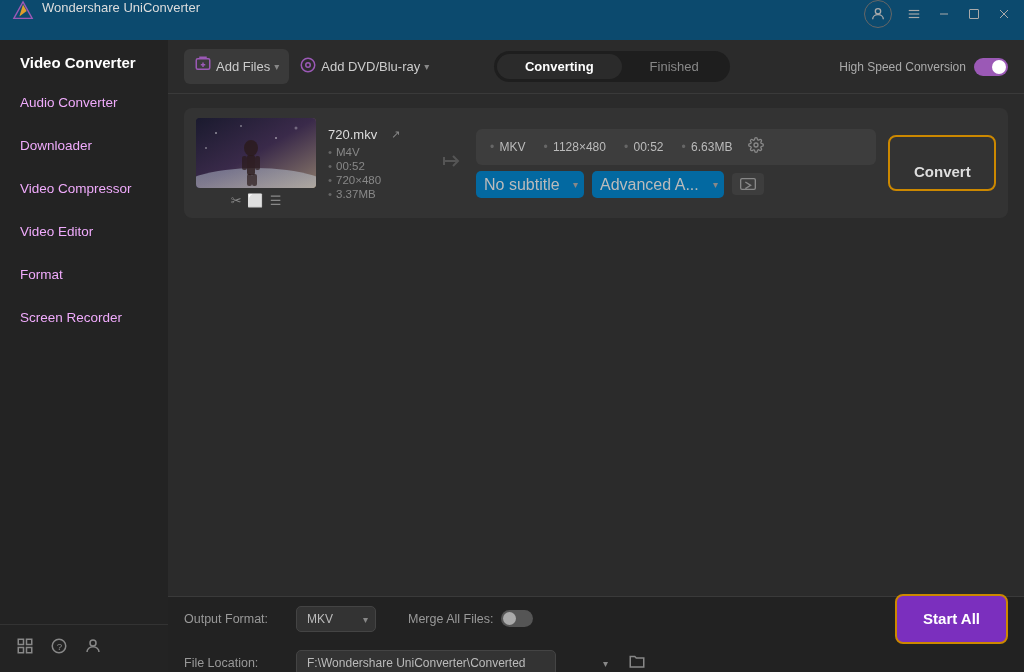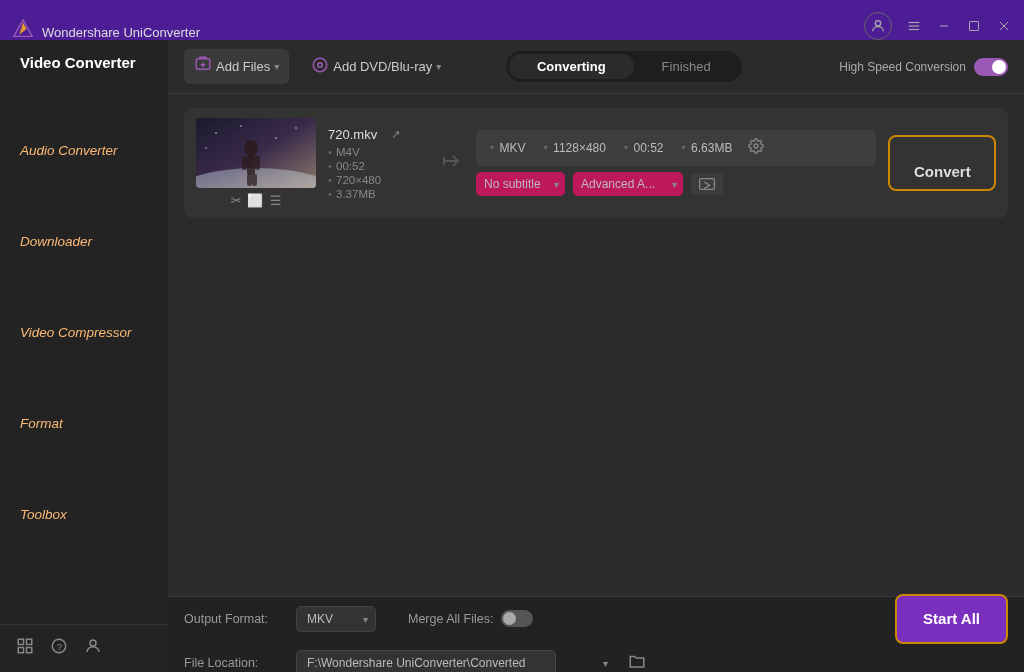--- a/index.html
+++ b/index.html
@@ -10,23 +10,23 @@
       font-family: -apple-system, BlinkMacSystemFont, 'Segoe UI', sans-serif;
       color: #ccc;
       overflow: hidden;
       display: flex;
       flex-direction: column;
     }
 
     
     .title-bar {
       height: 40px;
-      background: #4c1d95;
-      display: flex;
-      align-items: flex-end;
+      background: #0c4a6e;
+      display: flex;
+      align-items: flex-start;
       padding: 0 12px;
       flex-shrink: 0;
     }
     .app-logo {
       width: 22px;
       height: 22px;
       margin-right: 8px;
       flex-shrink: 0;
     }
     .app-title {
@@ -68,29 +68,27 @@
       overflow: hidden;
     }
 
     
     .sidebar {
       width: 168px;
       background: #232323;
       display: flex;
       flex-direction: column;
       flex-shrink: 0;
-      gap: 48px;
     }
     .sidebar-item {
       padding: 14px 20px;
       font-size: 13.5px;
-      color: #fdba74;
+      color: #f0abfc;
       cursor: pointer;
       border-radius: 4px;
-      font-style: italic;
     }
     .sidebar-header {
       padding: 14px 20px 10px;
       font-size: 15px;
       font-weight: 700;
       color: #fff;
     }
     .sidebar-footer {
       margin-top: auto;
       padding: 12px 16px;
@@ -113,21 +111,20 @@
       overflow: hidden;
     }
 
     
     .toolbar {
       height: 54px;
       background: #2b2b2b;
       display: flex;
       align-items: center;
       padding: 0 16px;
-      gap: 12px;
       border-bottom: 1px solid #3a3a3a;
       flex-shrink: 0;
     }
     .toolbar-add-btn {
       display: flex;
       align-items: center;
       gap: 4px;
       background: #3a3a3a;
       border: none;
       border-radius: 6px;
@@ -308,25 +305,25 @@
       font-size: 12px;
       color: #bbb;
     }
     .output-top .bullet { color: #666; margin: 0 2px; }
     .output-bottom {
       display: flex;
       align-items: center;
       gap: 8px;
     }
     .dropdown-select {
-      background: #be185d;
+      background: #0369a1;
       border: none;
       border-radius: 5px;
       color: #bbb;
-      font-size: 12px;
+      font-size: 16px;
       padding: 5px 24px 5px 8px;
       appearance: none;
       cursor: pointer;
       position: relative;
     }
     .dropdown-wrapper {
       position: relative;
       display: inline-block;
     }
     .dropdown-wrapper::after {
@@ -513,22 +510,23 @@
   </div>
 </div>
 
 <div class="main-layout">
 
   <div class="sidebar">
     <div class="sidebar-header">Video Converter</div>
     <div class="sidebar-item">Audio Converter</div>
     <div class="sidebar-item">Downloader</div>
     <div class="sidebar-item">Video Compressor</div>
+    <div class="sidebar-item">Video Editor</div>
     <div class="sidebar-item">Format</div>
-    <div class="sidebar-item">Toolbox</div>
+    <div class="sidebar-item">Screen Recorder</div>
     <div class="sidebar-footer">
       <span class="sidebar-footer-btn">
         <svg width="18" height="18" viewBox="0 0 24 24" fill="none" stroke="#888" stroke-width="2">
           <rect x="3" y="3" width="7" height="7"></rect>
             <rect x="14" y="3" width="7" height="7"></rect>
           <rect x="3" y="14" width="7" height="7"></rect>
             <rect x="14" y="14" width="7" height="7"></rect>
         </svg>
       </span>
       <span class="sidebar-footer-btn">

